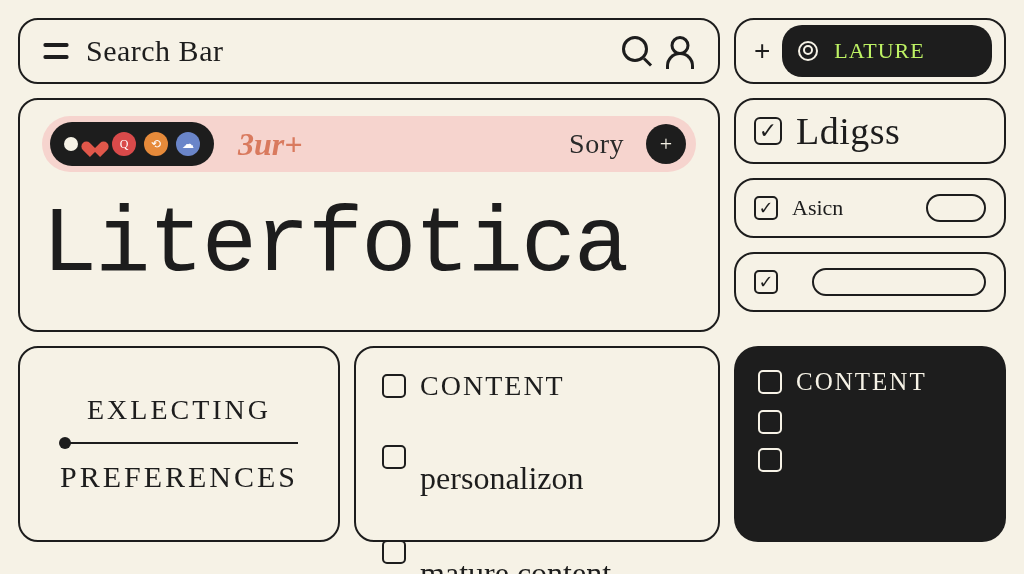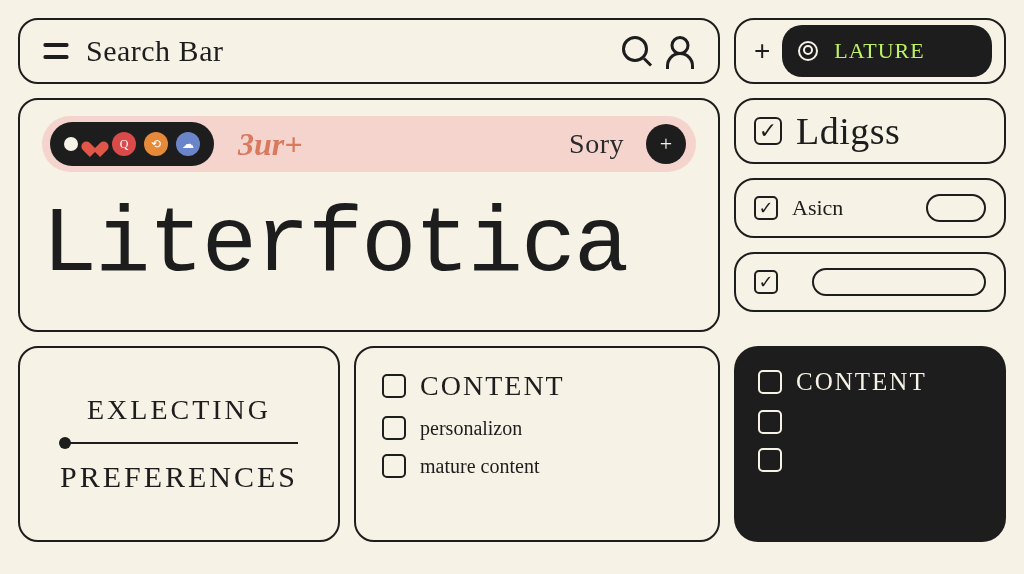--- a/index.html
+++ b/index.html
@@ -225,21 +225,21 @@
 
 .content-box {
   flex: 1;
   height: 196px;
   padding: 22px 26px;
   display: flex; flex-direction: column;
   gap: 14px;
 }
 .content-box .c-row { display: flex; align-items: center; gap: 14px; }
 .content-box .c-heading { font-size: 28px; letter-spacing: 2px; }
-.content-box .c-item { font-size: 20px; }
+.content-box .c-item { font-size: 32px; margin-top: 44px; }
 
 .warn-box {
   width: 272px; height: 196px;
   background: #1d1d1d;
   color: #f6f2e6;
   border-radius: 24px;
   padding: 22px 24px;
   display: flex; flex-direction: column;
   gap: 14px;
 }

